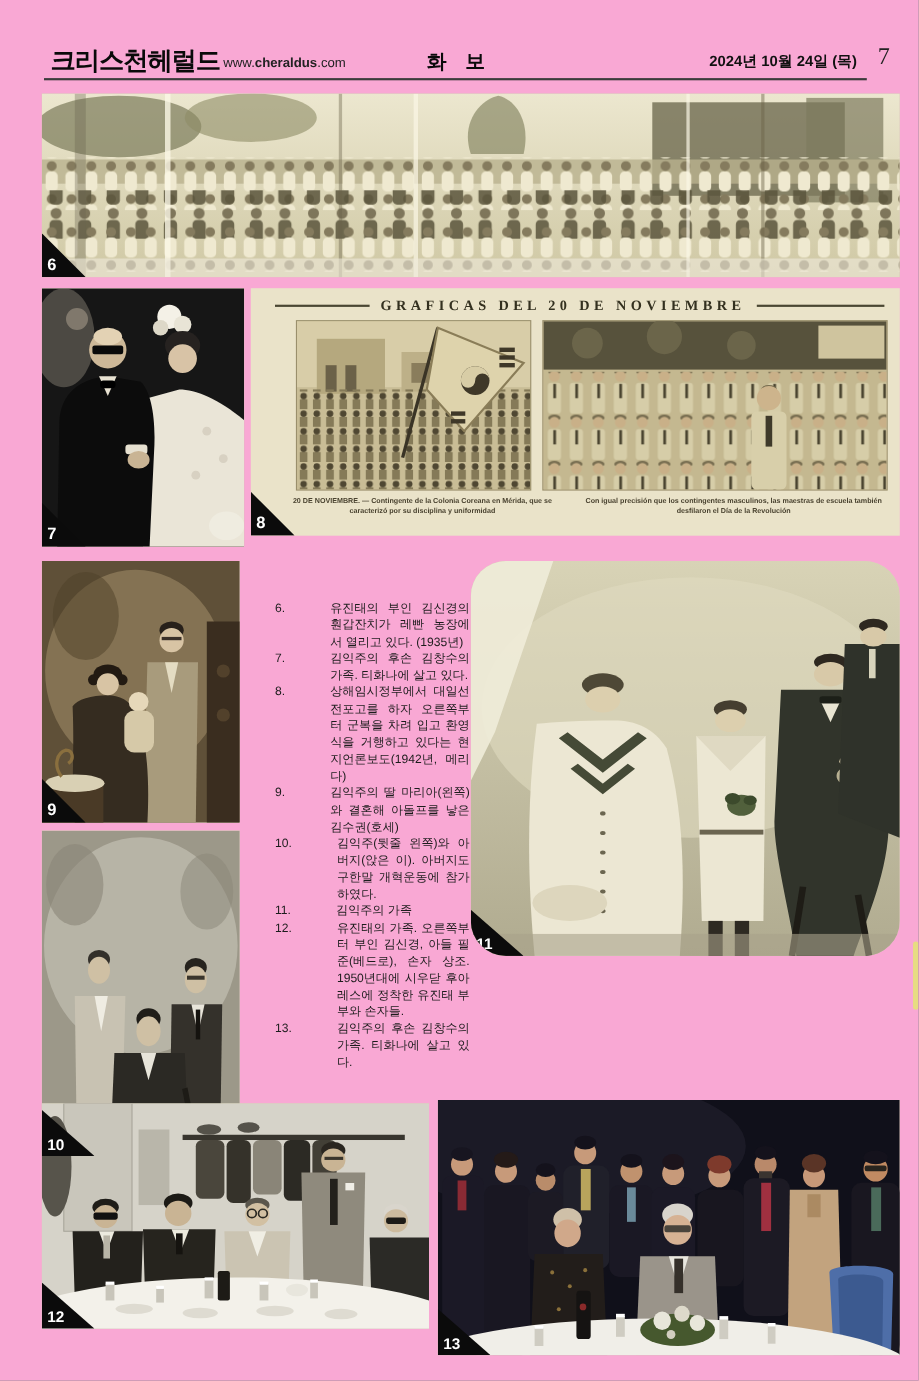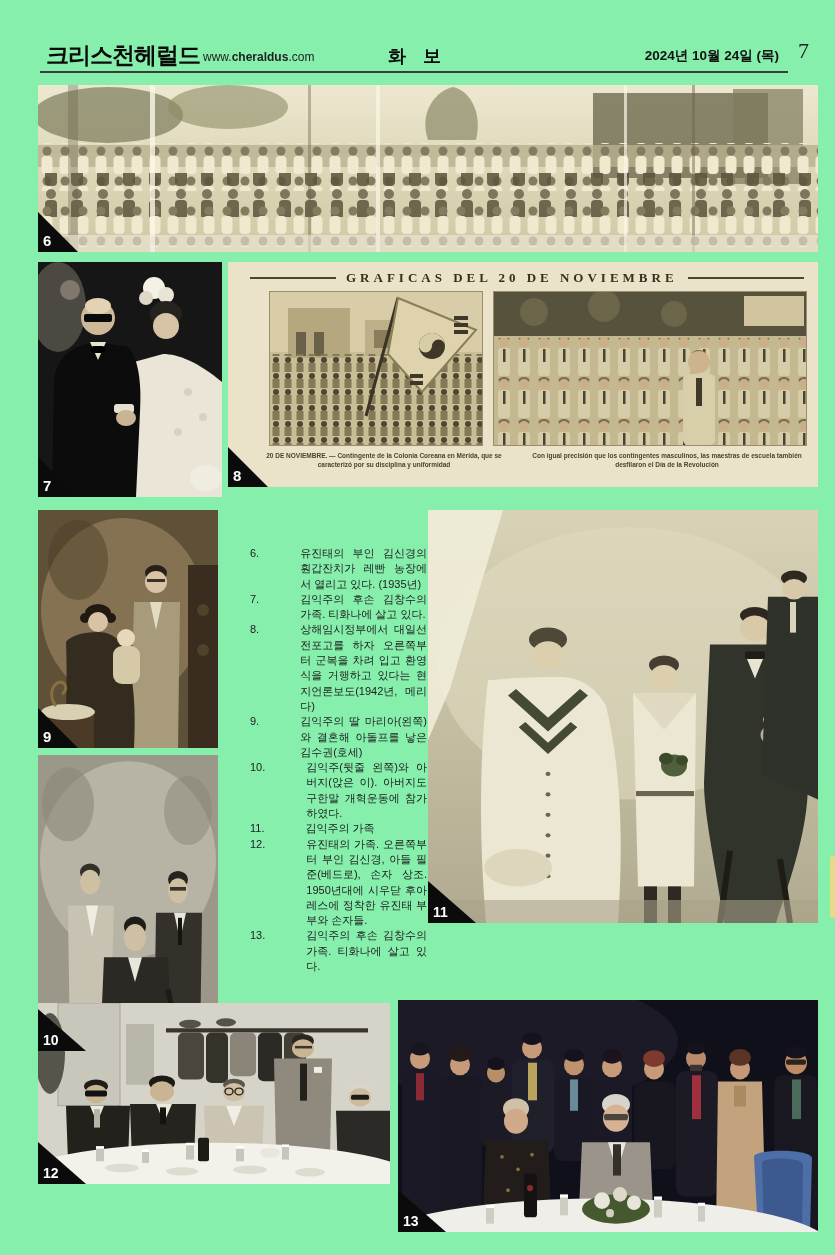--- a/index.html
+++ b/index.html
@@ -1,37 +1,37 @@
 <!DOCTYPE html>
 <html><head>
 <meta charset="utf-8">
 <style>
   * { margin:0; padding:0; box-sizing:border-box; }
   body { background:#888; font-family:"Liberation Sans", sans-serif; }
-  .page { position:relative; width:835px; height:1255px; background:#86efac; margin:0 auto; overflow:hidden; }
+  .page { position:relative; width:835px; height:1255px; background:#f9a8d4; margin:0 auto; overflow:hidden; }
 
   
   .hdr-logo { position:absolute; left:46px; top:40px; font-size:23px; font-weight:bold; letter-spacing:-1px; color:#0a0a0a; }
   .hdr-web { position:absolute; left:186px; top:50px; font-size:12px; color:#222;margin-left:17px; }
   .hdr-web b { font-weight:bold; }
   .hdr-section { position:absolute; left:0; right:0; top:44px; text-align:center; font-size:18px; font-weight:bold; letter-spacing:6px; color:#0a0a0a; }
   .hdr-date { position:absolute; right:56px; top:47px; font-size:13.5px; font-weight:bold; color:#111; }
   .hdr-pagenum { position:absolute; right:26px; top:38px; font-size:22px; font-family:"Liberation Serif", serif; color:#222; }
   .hdr-rule { position:absolute; left:40px; top:71px; width:748px; border-top:2px solid #3b3b3b; }
 
   
   .photo { position:absolute; overflow:hidden; background:#d8d2ba; }
   .photo svg { display:block; width:100%; height:100%; }
   .p6  { left:38px;  top:85px;   width:780px; height:167px; }
   .p7  { left:38px;  top:262px;  width:184px; height:235px; }
   .p8  { left:228px; top:262px;  width:590px; height:225px; background:#eae3c9; }
   .p9  { left:38px;  top:510px;  width:180px; height:238px; }
   .p10 { left:38px;  top:755px;  width:180px; height:296px; }
-  .p11 { left:428px; top:510px;  width:390px; height:413px; }
-  .p12 { left:38px;  top:1003px; width:352px; height:181px; }
+  .p11 { left:428px; top:510px;  width:390px; height:359px;border-radius:32px; }
+  .p12 { left:38px;  top:1003px; width:352px; height:205px; }
   .p13 { left:398px; top:1000px; width:420px; height:232px; }
 
   
   .badge { position:absolute; left:0; bottom:0; background:#0b0b0b;
            clip-path:polygon(0 0, 100% 100%, 0 100%);
            color:#fff; font-weight:bold; font-size:15px;
            display:flex; align-items:flex-end; padding:0 0 3px 5px; z-index:5; }
   .badge-s { width:40px; height:40px; }
   .badge-l { width:48px; height:42px; font-size:14px; }
 

